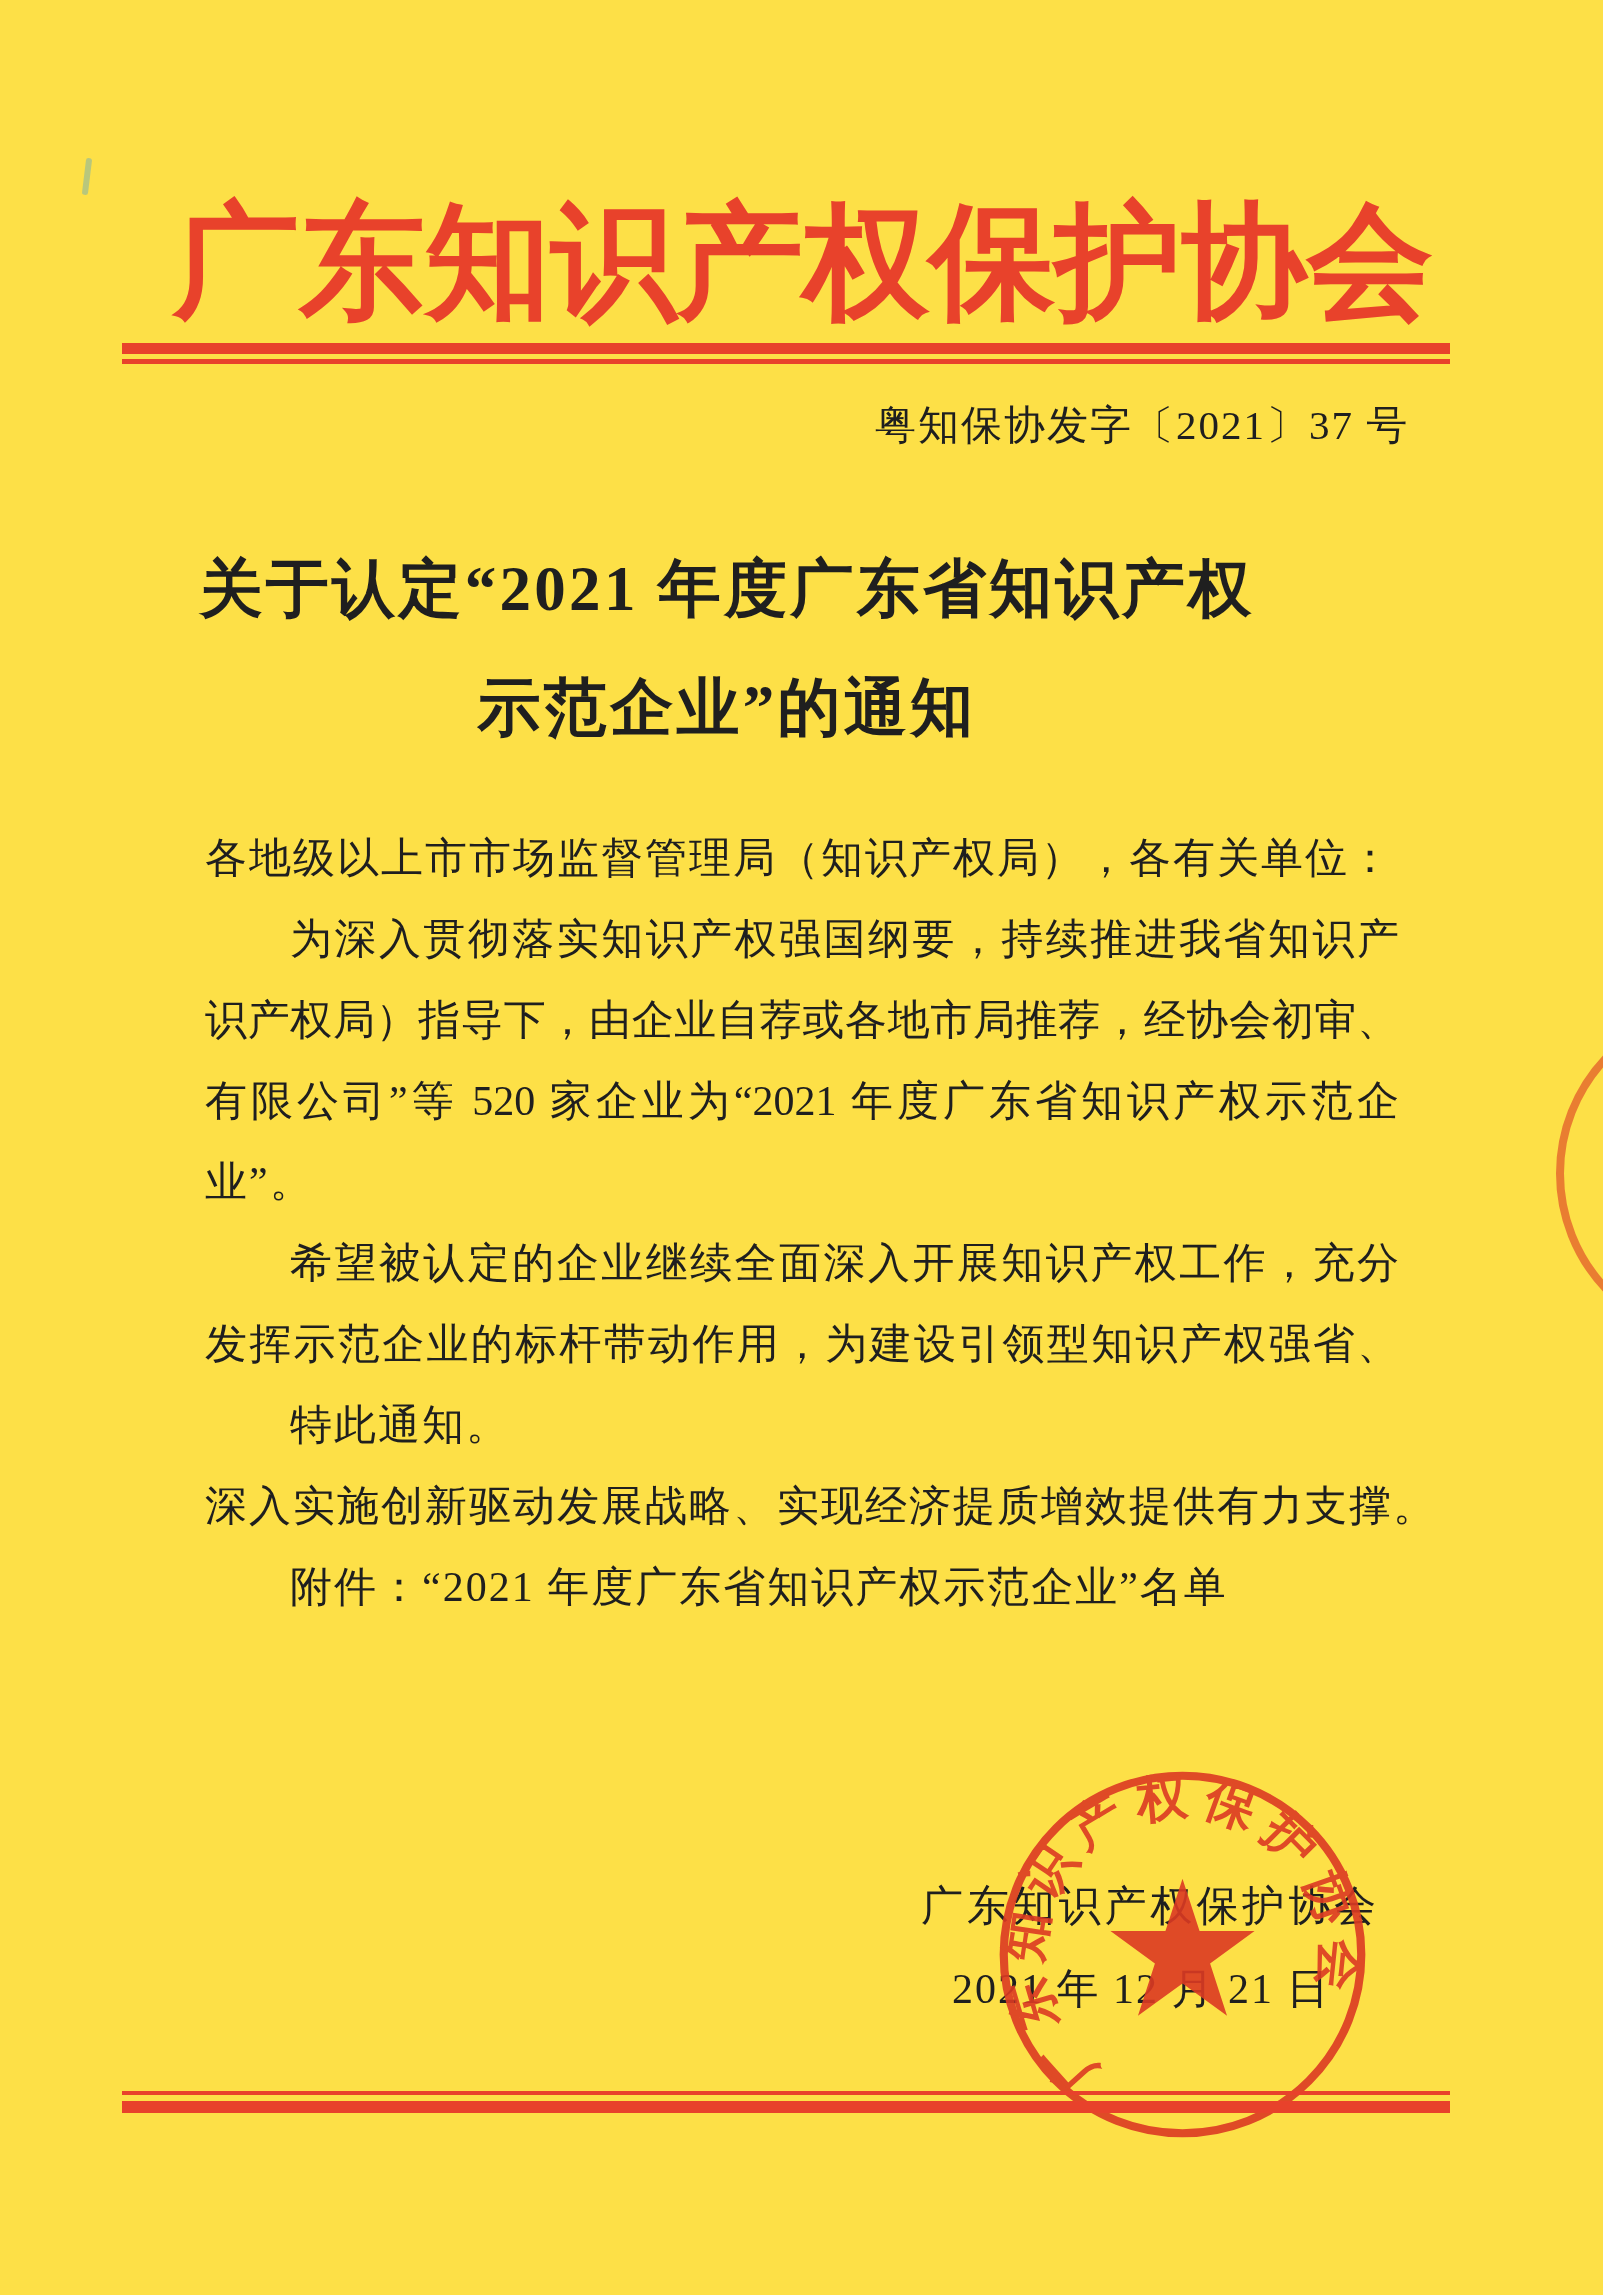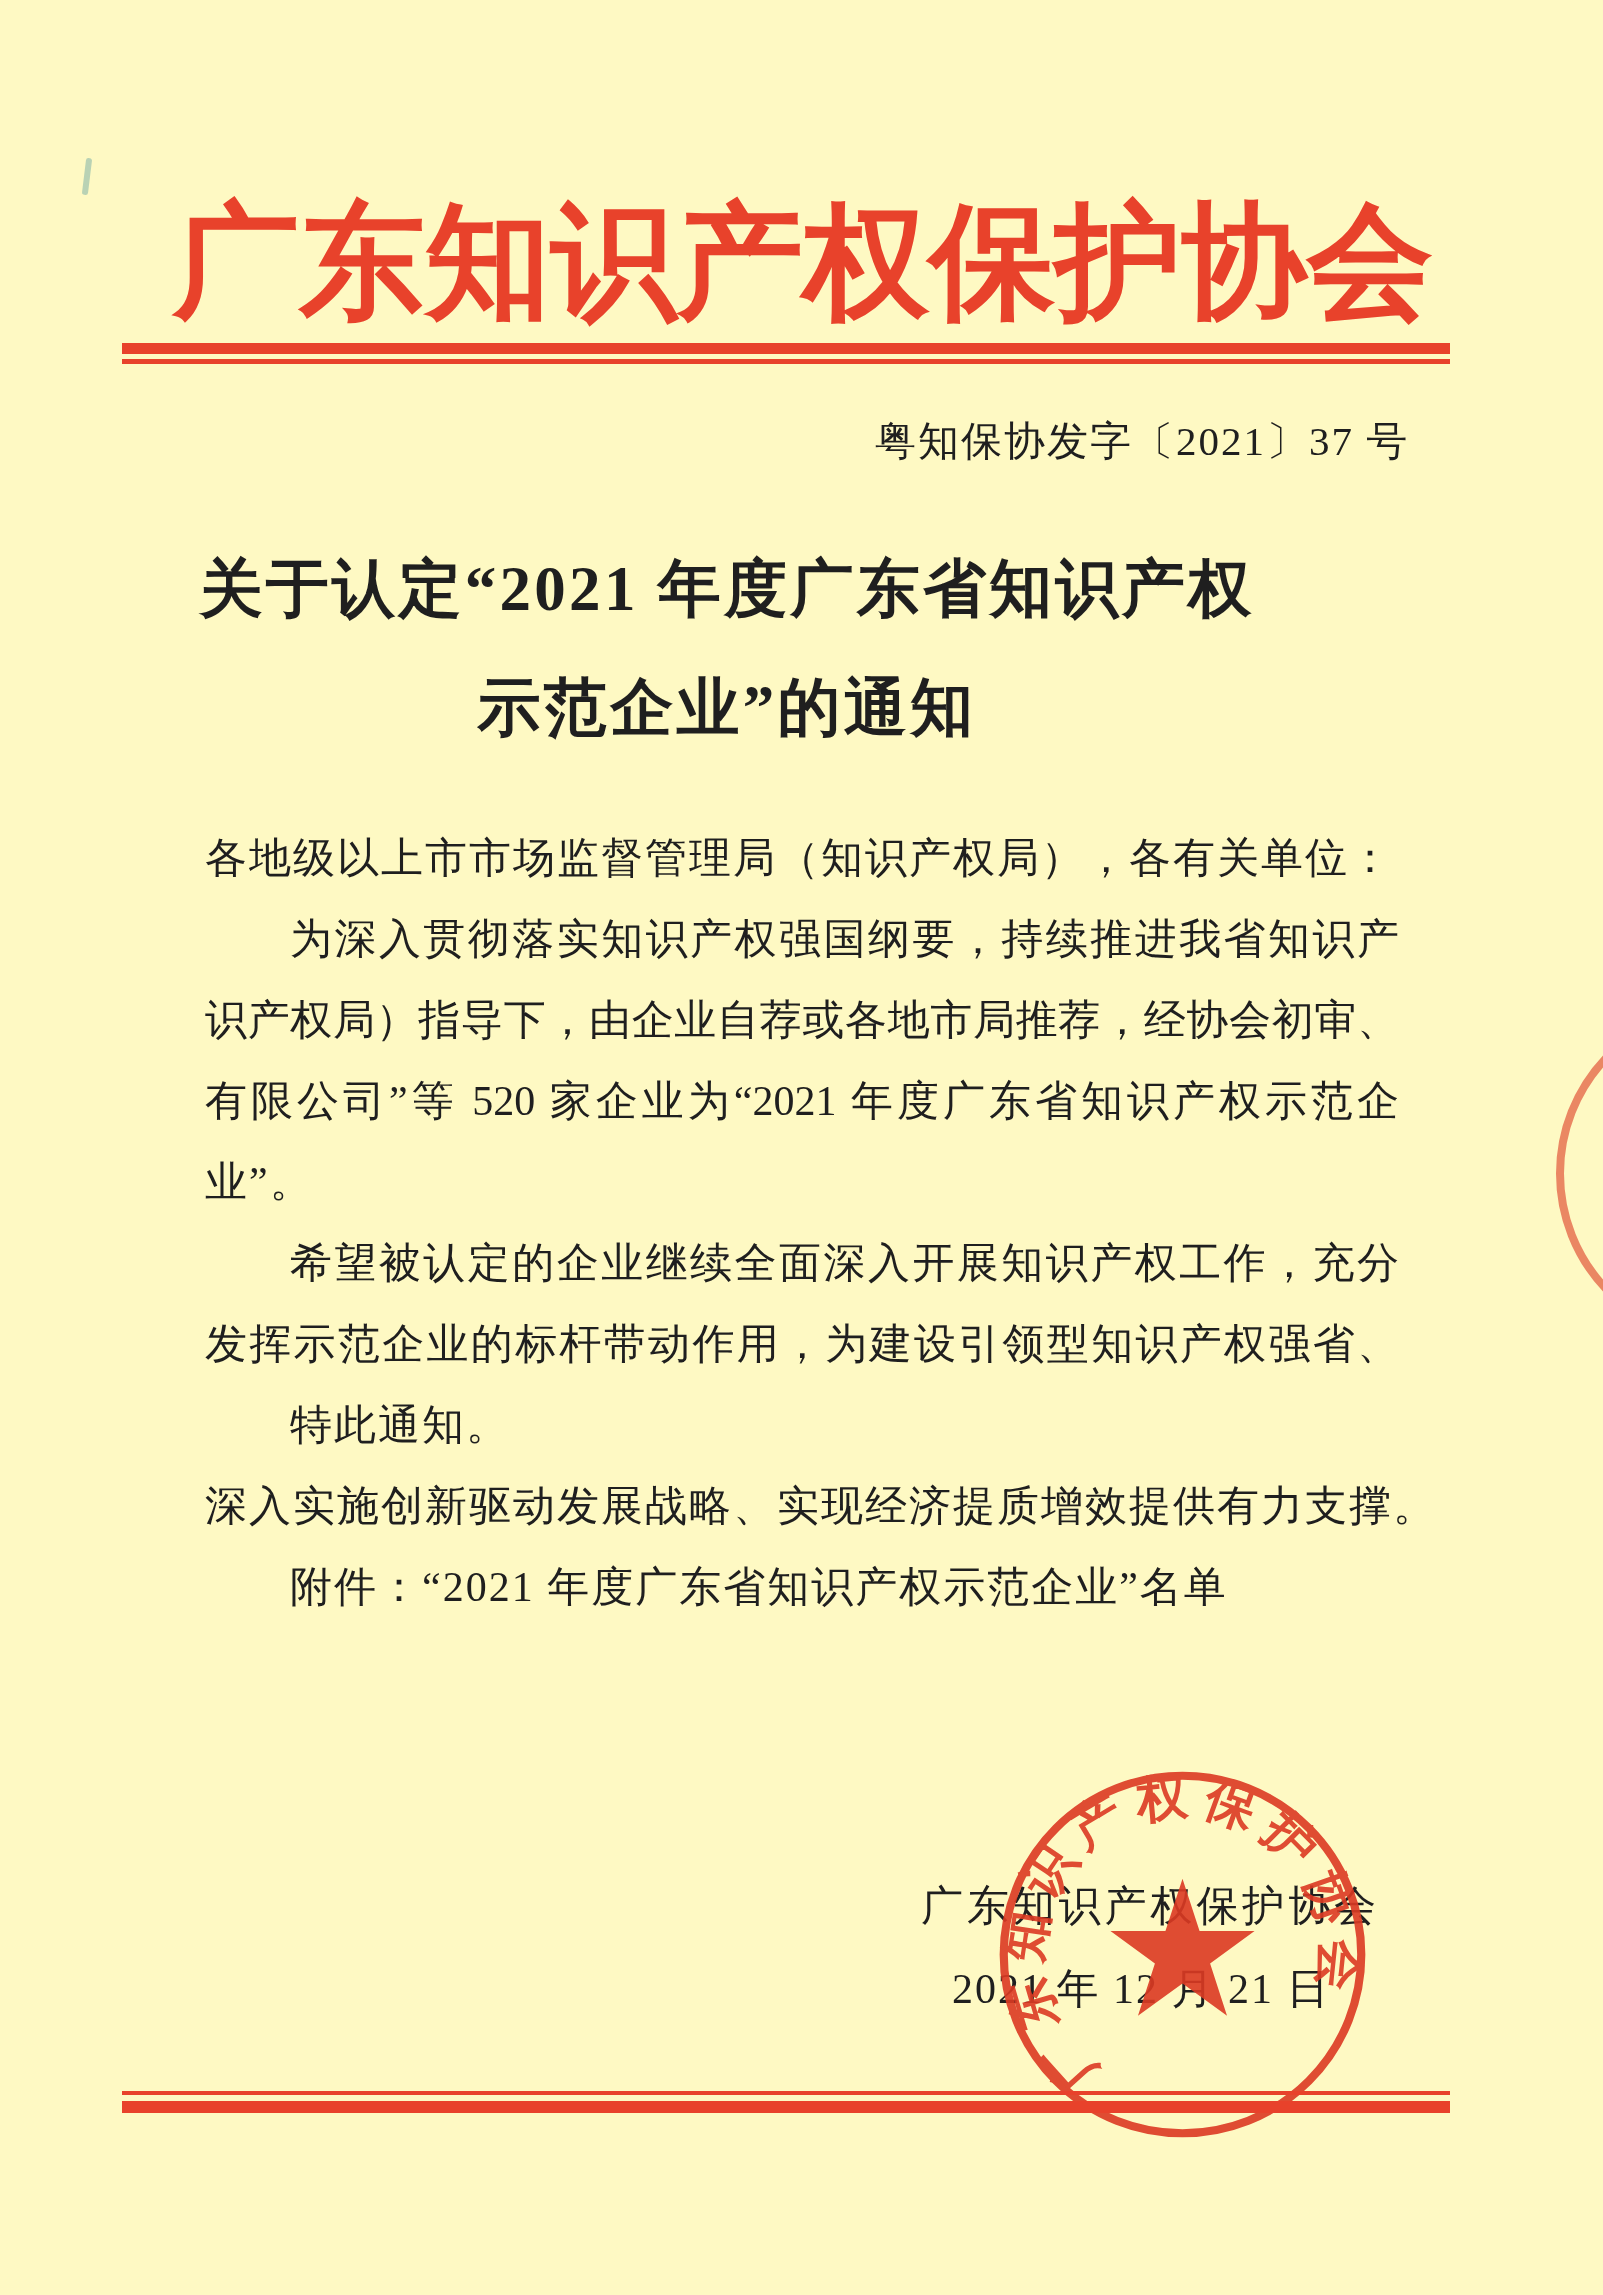--- a/index.html
+++ b/index.html
@@ -1,40 +1,40 @@
 <!DOCTYPE html>
 <html style="font-size:10.5px"><head>
 <meta charset="utf-8">
 <style>
   html,body{margin:0;padding:0;background:#888;}
   .page{
     position:relative;
     width:1603px;height:2295px;
     margin:0 auto;
-    background:#fef9c3;
+    background:#fde047;
     overflow:hidden;
     font-family:"Liberation Serif","DejaVu Serif",serif;
     color:#1f1f1f;
   }
   
   .org-title{
     position:absolute;left:173px;top:196px;width:1229px;
     font-size:126px;line-height:134px;font-weight:700;
     color:#e8422b;
     text-align:justify;text-align-last:justify;text-justify:inter-character;
     white-space:nowrap;
   }
   .rule{position:absolute;left:122px;width:1328px;background:#e8422b;}
   .rule-top-thick{top:343px;height:10.5px;}
   .rule-top-thin{top:359px;height:4.6px;}
   .rule-bottom-thin{top:2091px;height:3.9px;}
   .rule-bottom-thick{top:2101px;height:11.8px;}
   
   .doc-number{
-    position:absolute;left:875px;top:415px;
+    position:absolute;left:875px;top:399px;
     font-size:41px;line-height:52px;letter-spacing:2px;white-space:nowrap;
   }
   
   .notice-title{
     position:absolute;left:0;top:553px;width:1454px;
     text-align:center;font-weight:700;
     font-size:63px;line-height:73px;letter-spacing:3.3px;
   }
   .notice-title .t2{margin-top:46px;}
   

